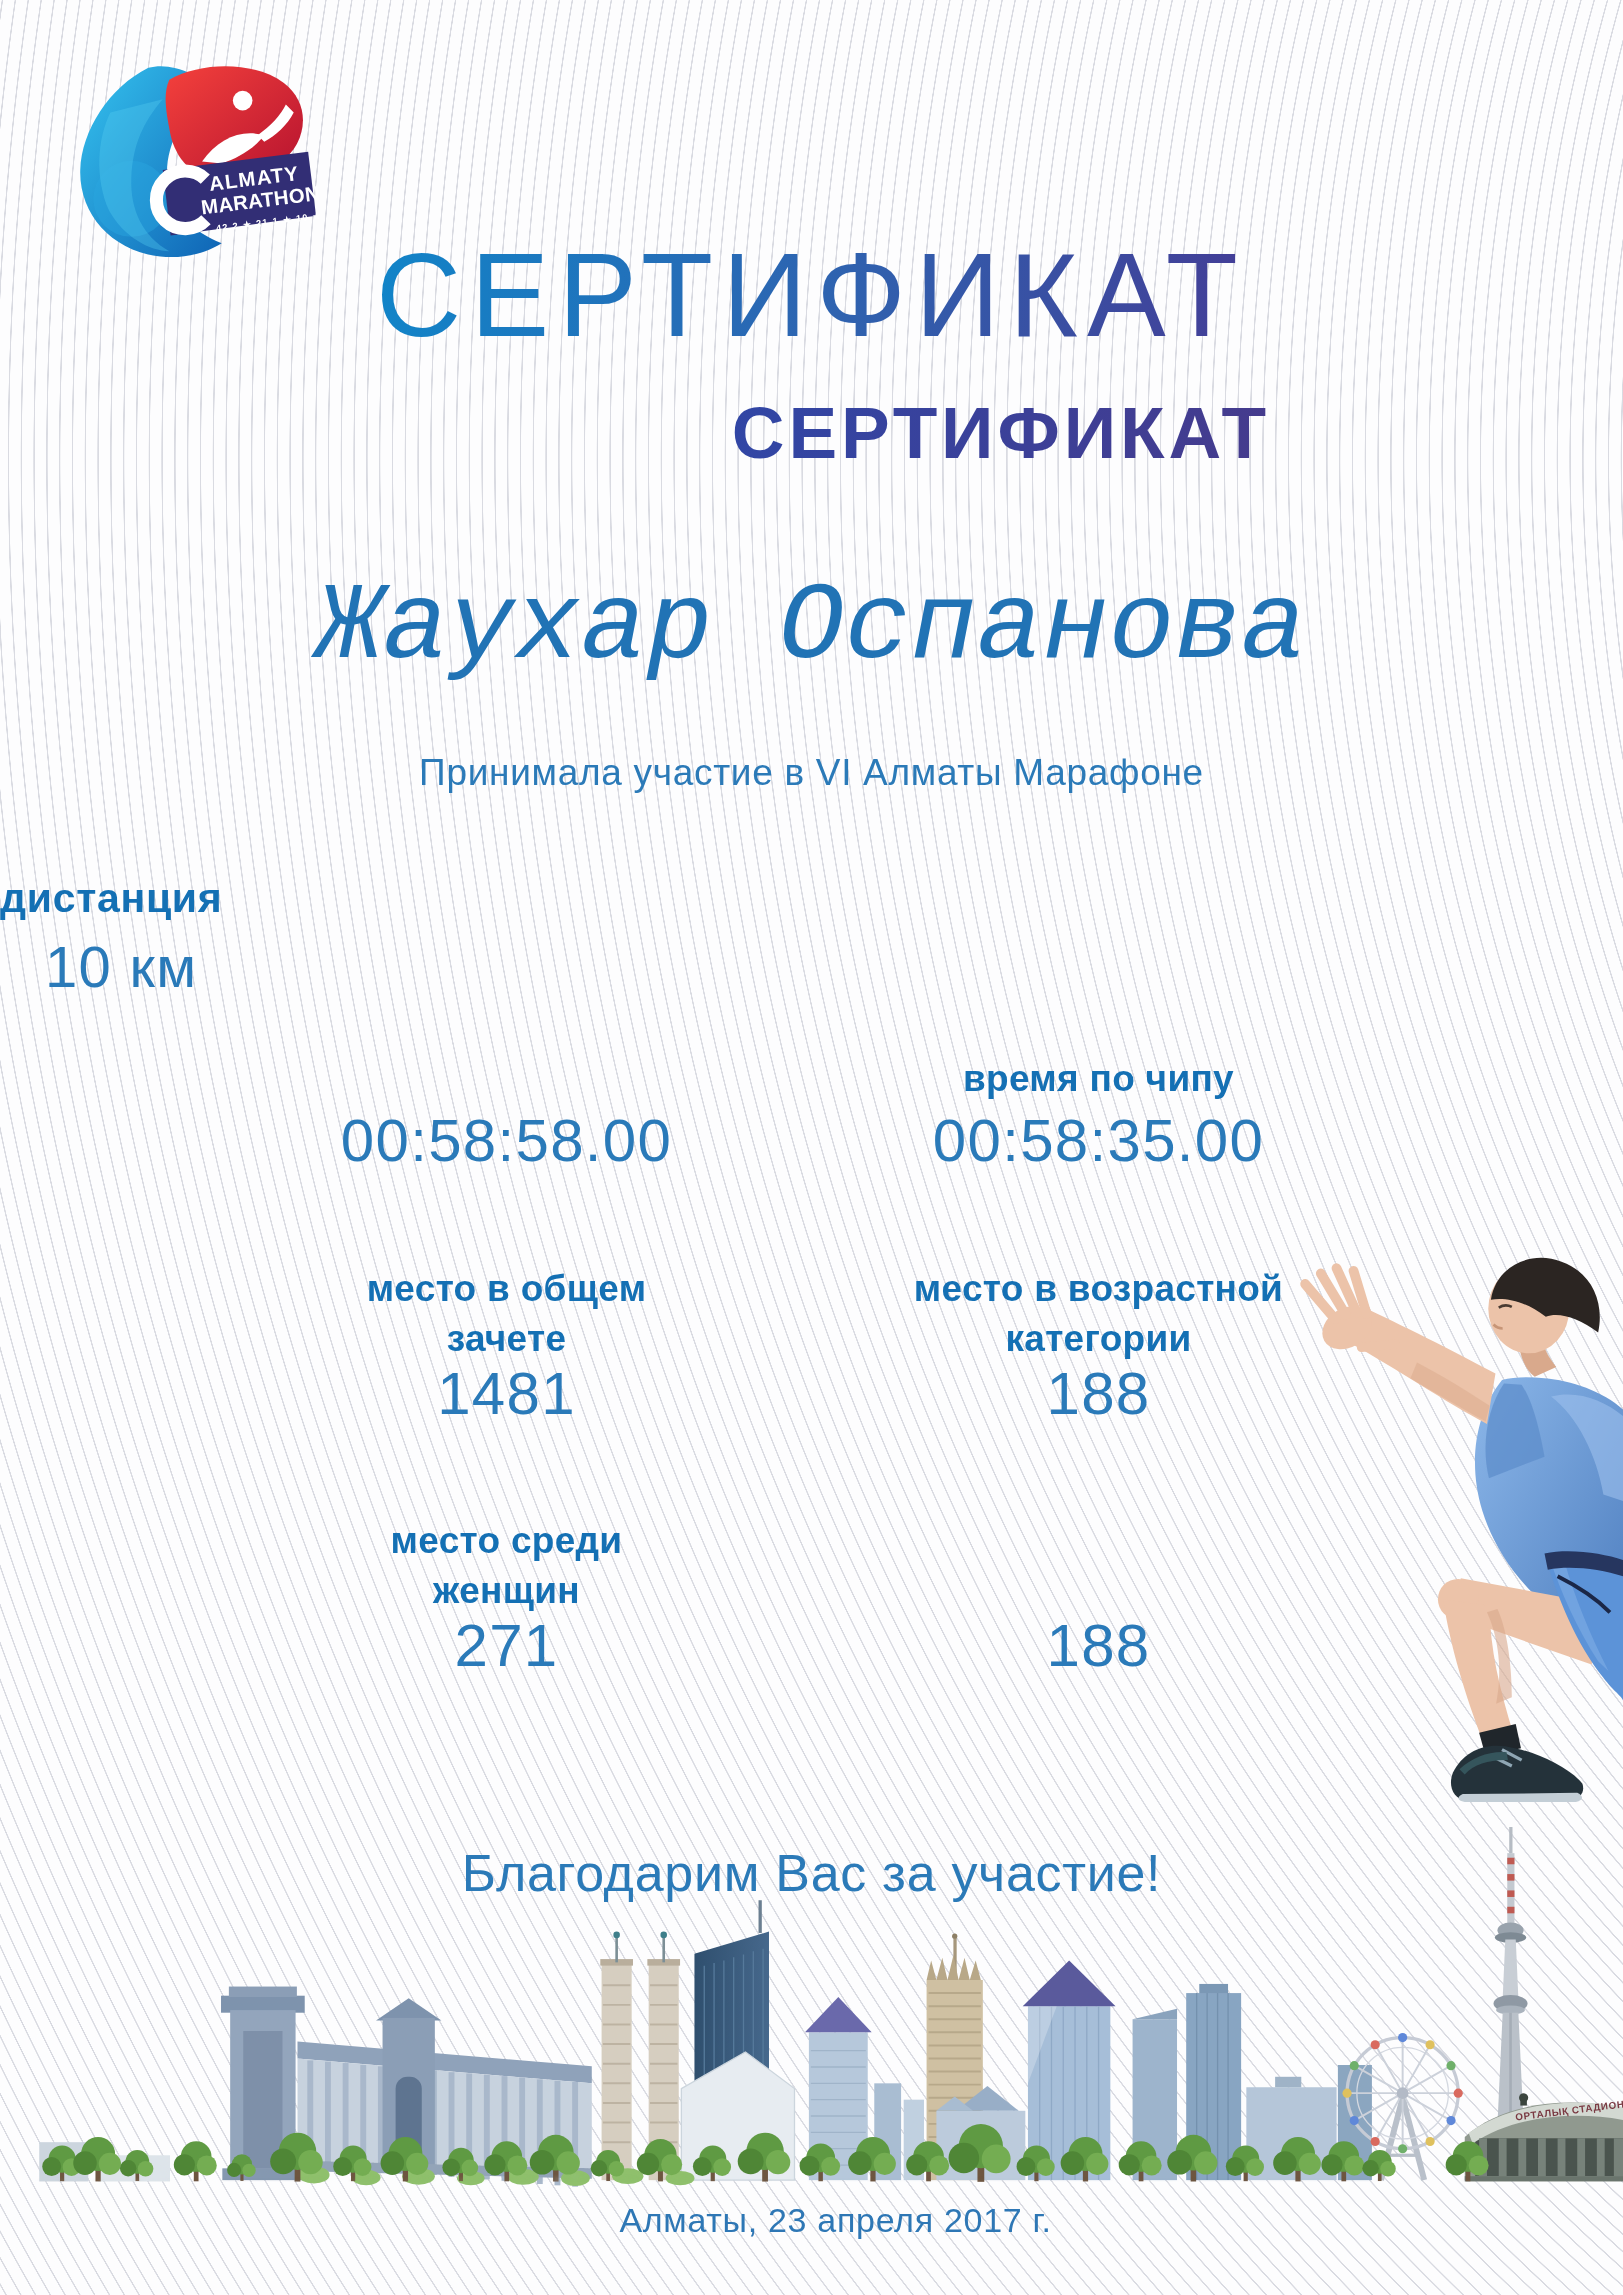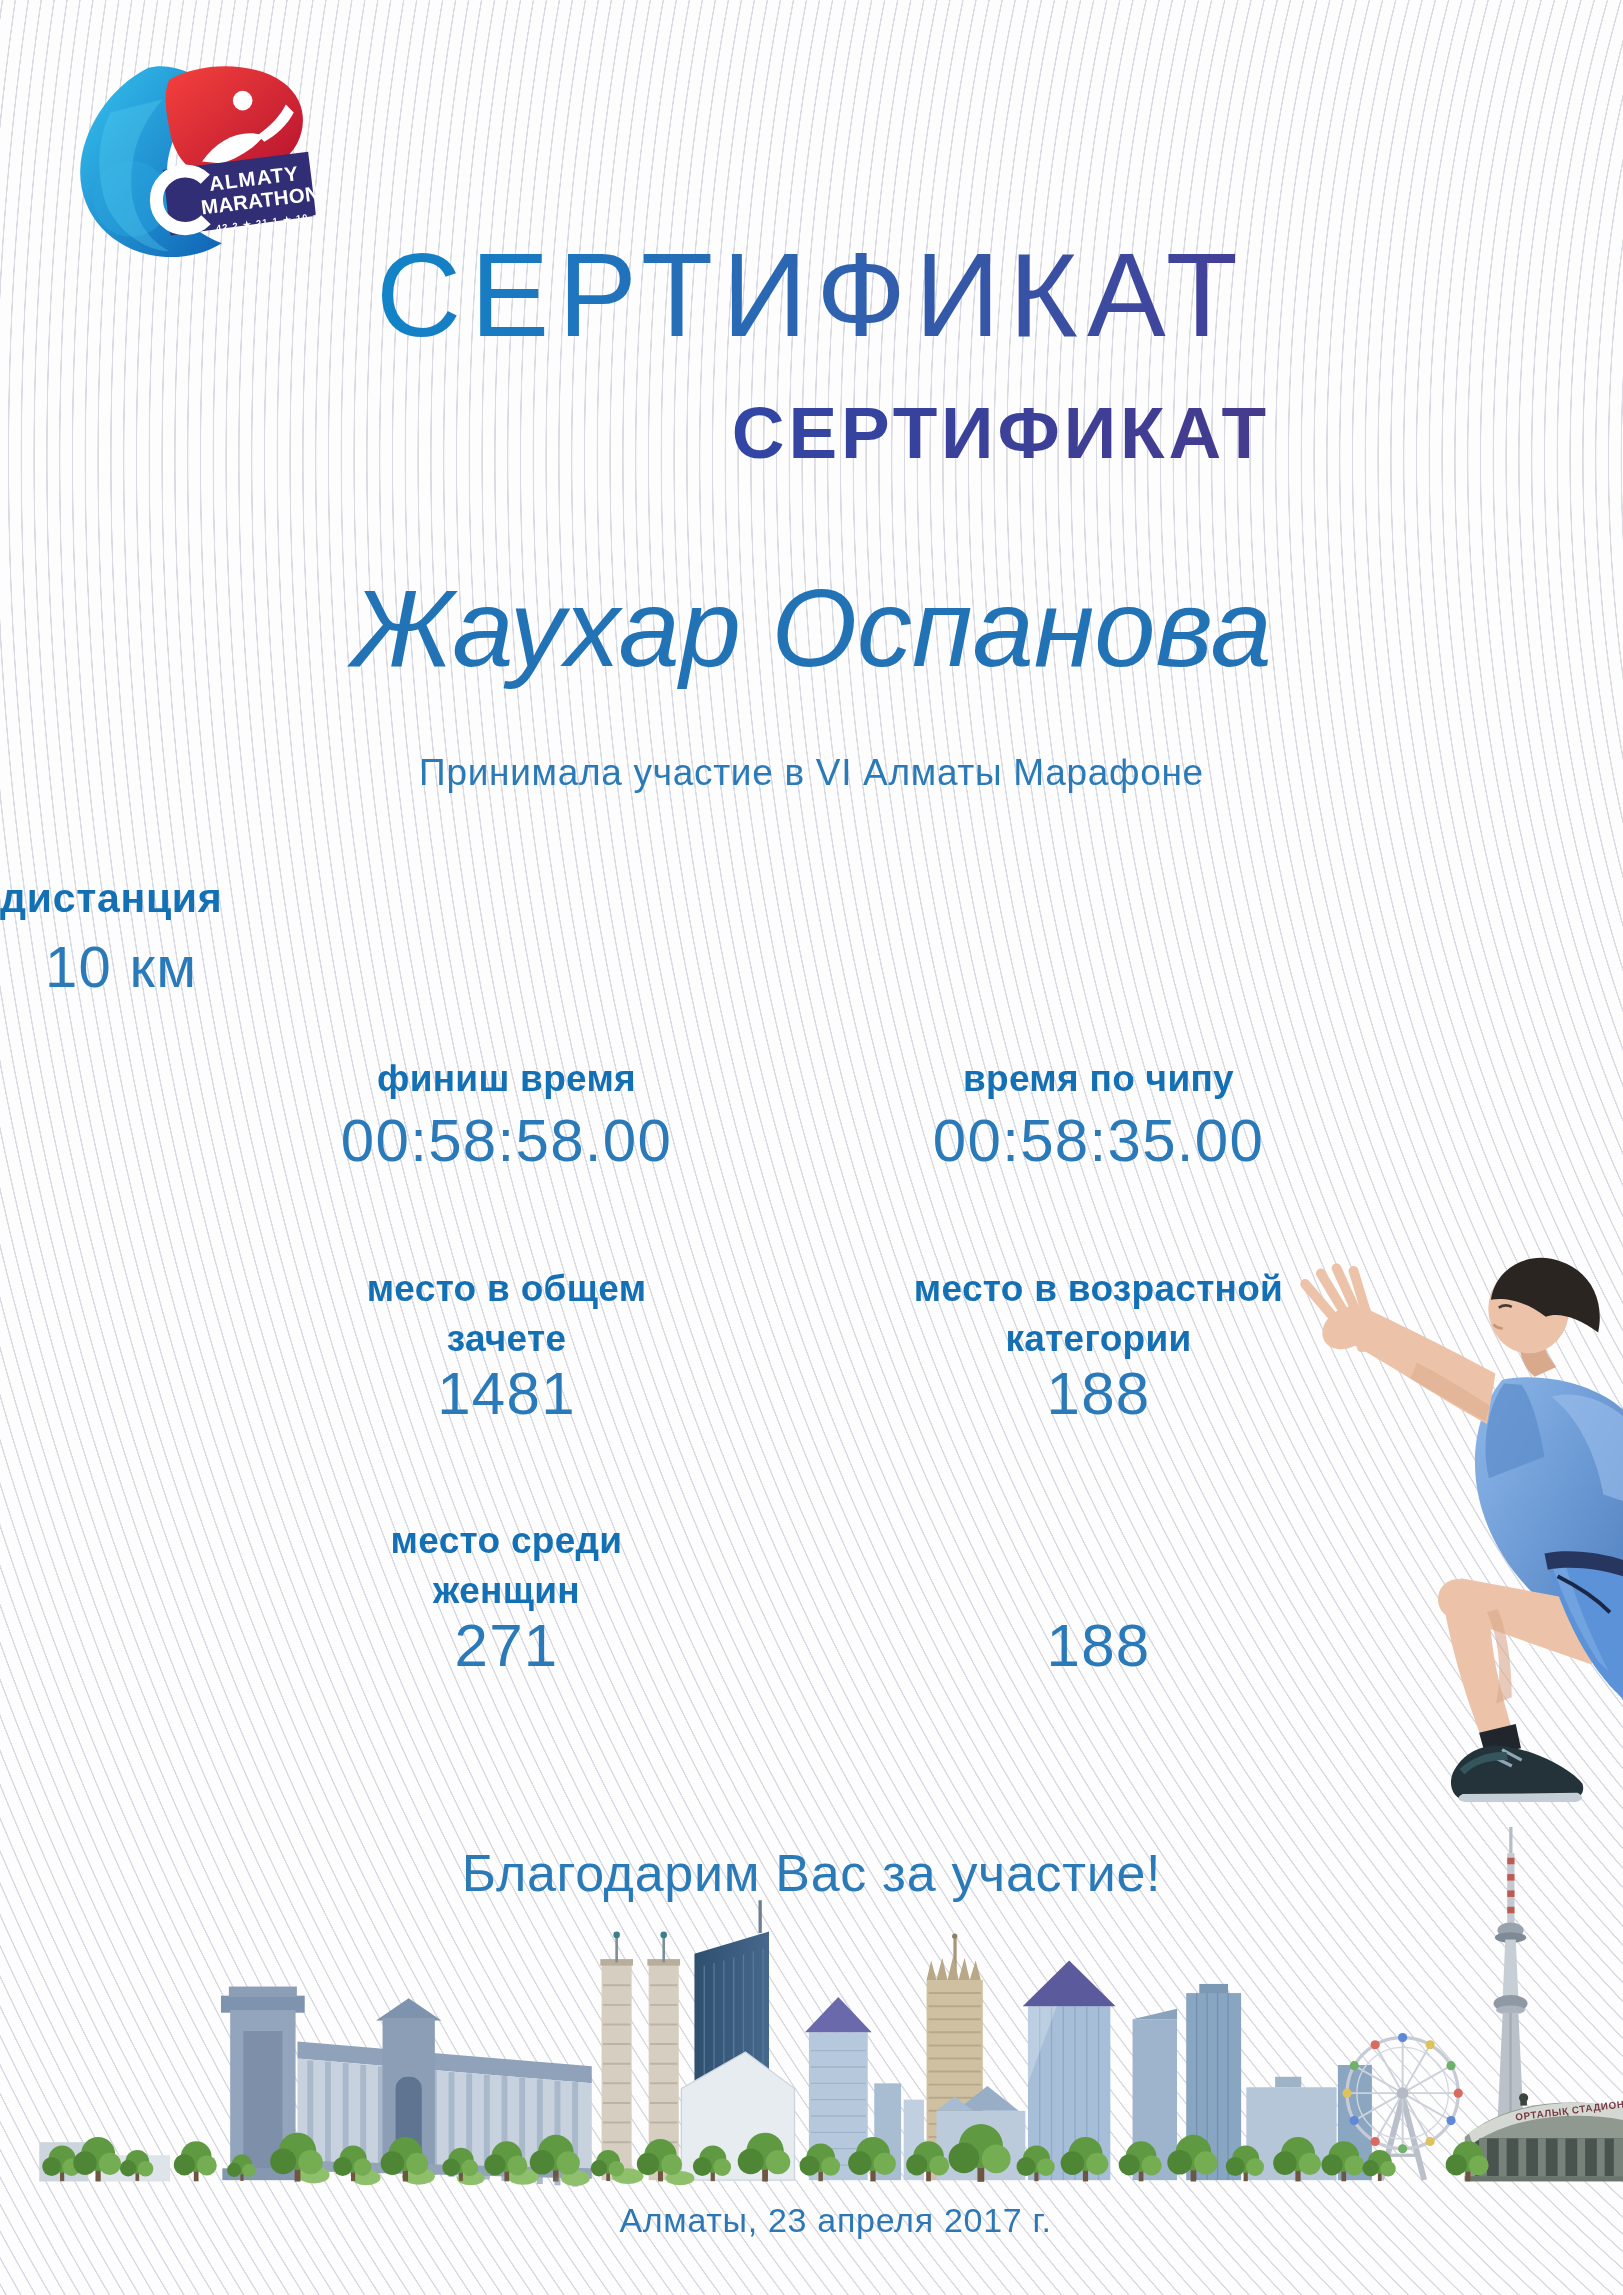--- a/index.html
+++ b/index.html
@@ -29,21 +29,21 @@
     top:396px;right:353px;
     font-size:73px;font-weight:700;letter-spacing:3.9px;line-height:1;
     white-space:nowrap;
     background:linear-gradient(90deg,#3146a5 0%,#453b8d 100%);
     -webkit-background-clip:text;background-clip:text;
     color:transparent;
   }
   
   #participant-name{
     top:562px;left:0;width:100%;text-align:center;
-    font-family:Liberation Sans, sans-serif;font-style:italic;
+    font-family:Liberation Mono, monospace;font-style:italic;
     font-size:110px;line-height:1.2;color:#2173b5;white-space:nowrap;
   }
   #event-line{
     top:752px;left:0;width:100%;text-align:center;
     font-size:37px;font-weight:100;color:#2b7ab8;letter-spacing:0.7px;
   }
   
   #distance{top:875px;left:0;width:100%;}
   #distance .d-label{font-size:41px;font-weight:700;color:#1470b4;letter-spacing:0.7px;}
   #distance .d-value{margin-top:10.5px;font-size:58px;font-weight:100;color:#2a7ab9;letter-spacing:1.3px;padding-left:45px;}
@@ -125,21 +125,20 @@
 
   <div id="participant-name" class="abs">Жаухар Оспанова</div>
   <div id="event-line" class="abs">Принимала участие в VI Алматы Марафоне</div>
 
   <div id="distance" class="abs">
     <div class="d-label">дистанция</div>
     <div class="d-value">10 км</div>
   </div>
 
   <div class="stat col-l row1">
-    <div class="stat-label">финиш время</div>
     <div class="stat-value">00:58:58.00</div>
   </div>
   <div class="stat col-r row1">
     <div class="stat-label">время по чипу</div>
     <div class="stat-value">00:58:35.00</div>
   </div>
   <div class="stat col-l row2">
     <div class="stat-label">место в общем зачете</div>
     <div class="stat-value">1481</div>
   </div>

